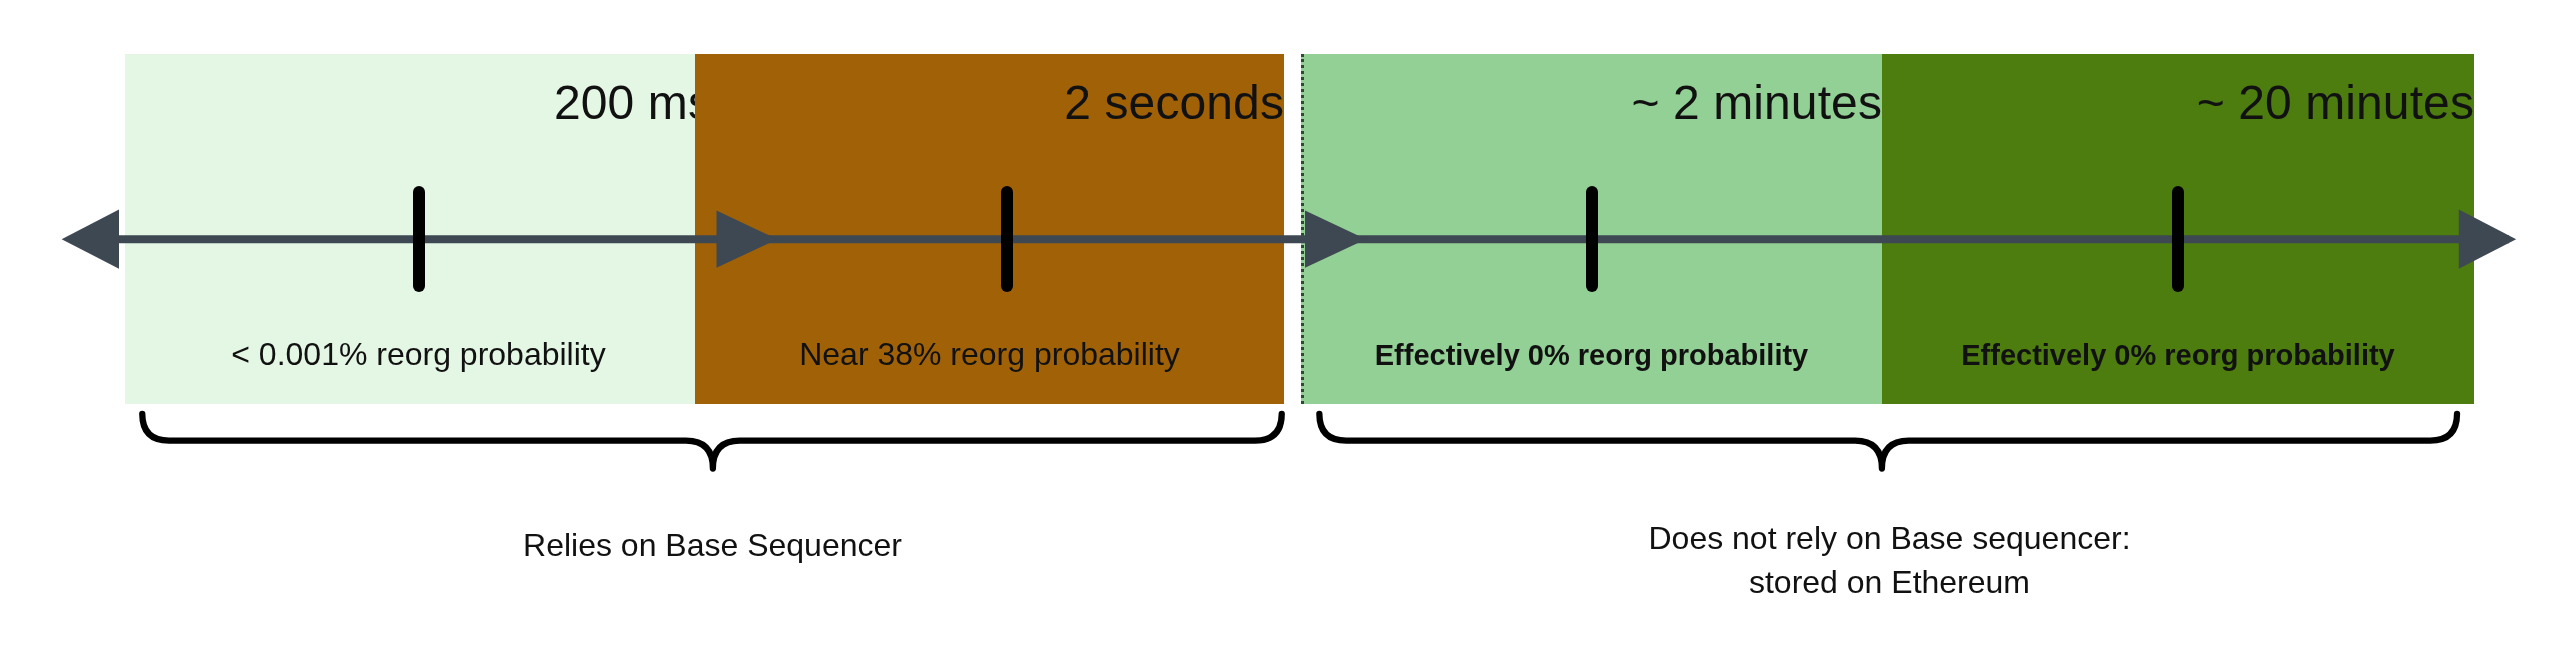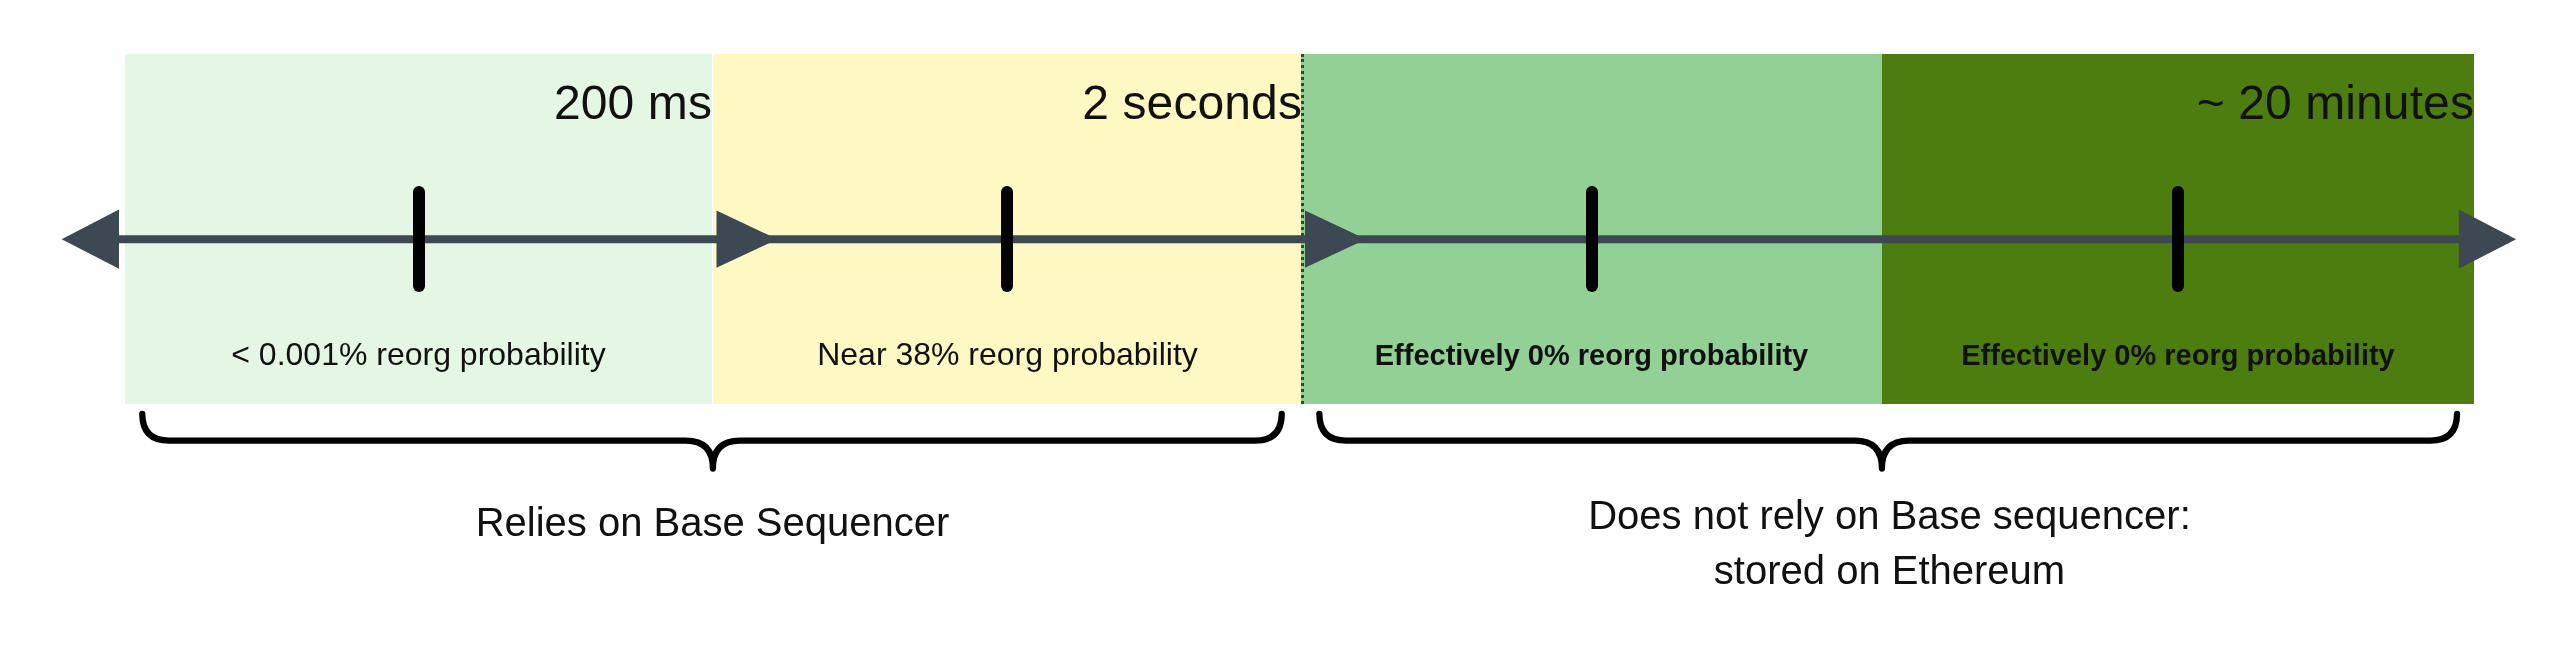--- a/index.html
+++ b/index.html
@@ -80,41 +80,43 @@
     margin-left: -6.3px;
     background: #000000;
     border-radius: 6.3px;
   }
 
   
   .caption {
     position: absolute;
     text-align: center;
     color: #111111;
-    font-size: 40px;
+    font-size: 32px;
     line-height: 1.38;
     white-space: pre-line;
+    margin-top: 28px;
   }
 </style>
 </head>
 <body>
 
 <div id="stage">
 
   <div class="band" id="band-0" style="left: 125px; width: 587px; background: rgb(228, 247, 228);">
     <div class="band-label">200 ms</div>
     <div class="band-sub big">&lt; 0.001% reorg probability</div>
   </div>
 
-  <div class="band" id="band-1" style="left: 713px; width: 589px; background: #fef9c3;">
+  <div class="band" id="band-1" style="left: 695px; width: 589px; background: #a16207;">
     <div class="band-label">2 seconds</div>
     <div class="band-sub big">Near 38% reorg probability</div>
   </div>
 
   <div class="band" id="band-2" style="left: 1301px; width: 581px; background: rgb(147, 208, 150);">
+    <div class="band-label">~ 2 minutes</div>
     <div class="band-sub small">Effectively 0% reorg probability</div>
   </div>
 
   <div class="band" id="band-3" style="left: 1882px; width: 592px; background: #4d7c0f;">
     <div class="band-label">~ 20 minutes</div>
     <div class="band-sub small">Effectively 0% reorg probability</div>
   </div>
 
   <div class="dotted-divider" id="dotted-divider" style="left: 1301px; border-left-color: rgb(47, 74, 51);"></div>
 

